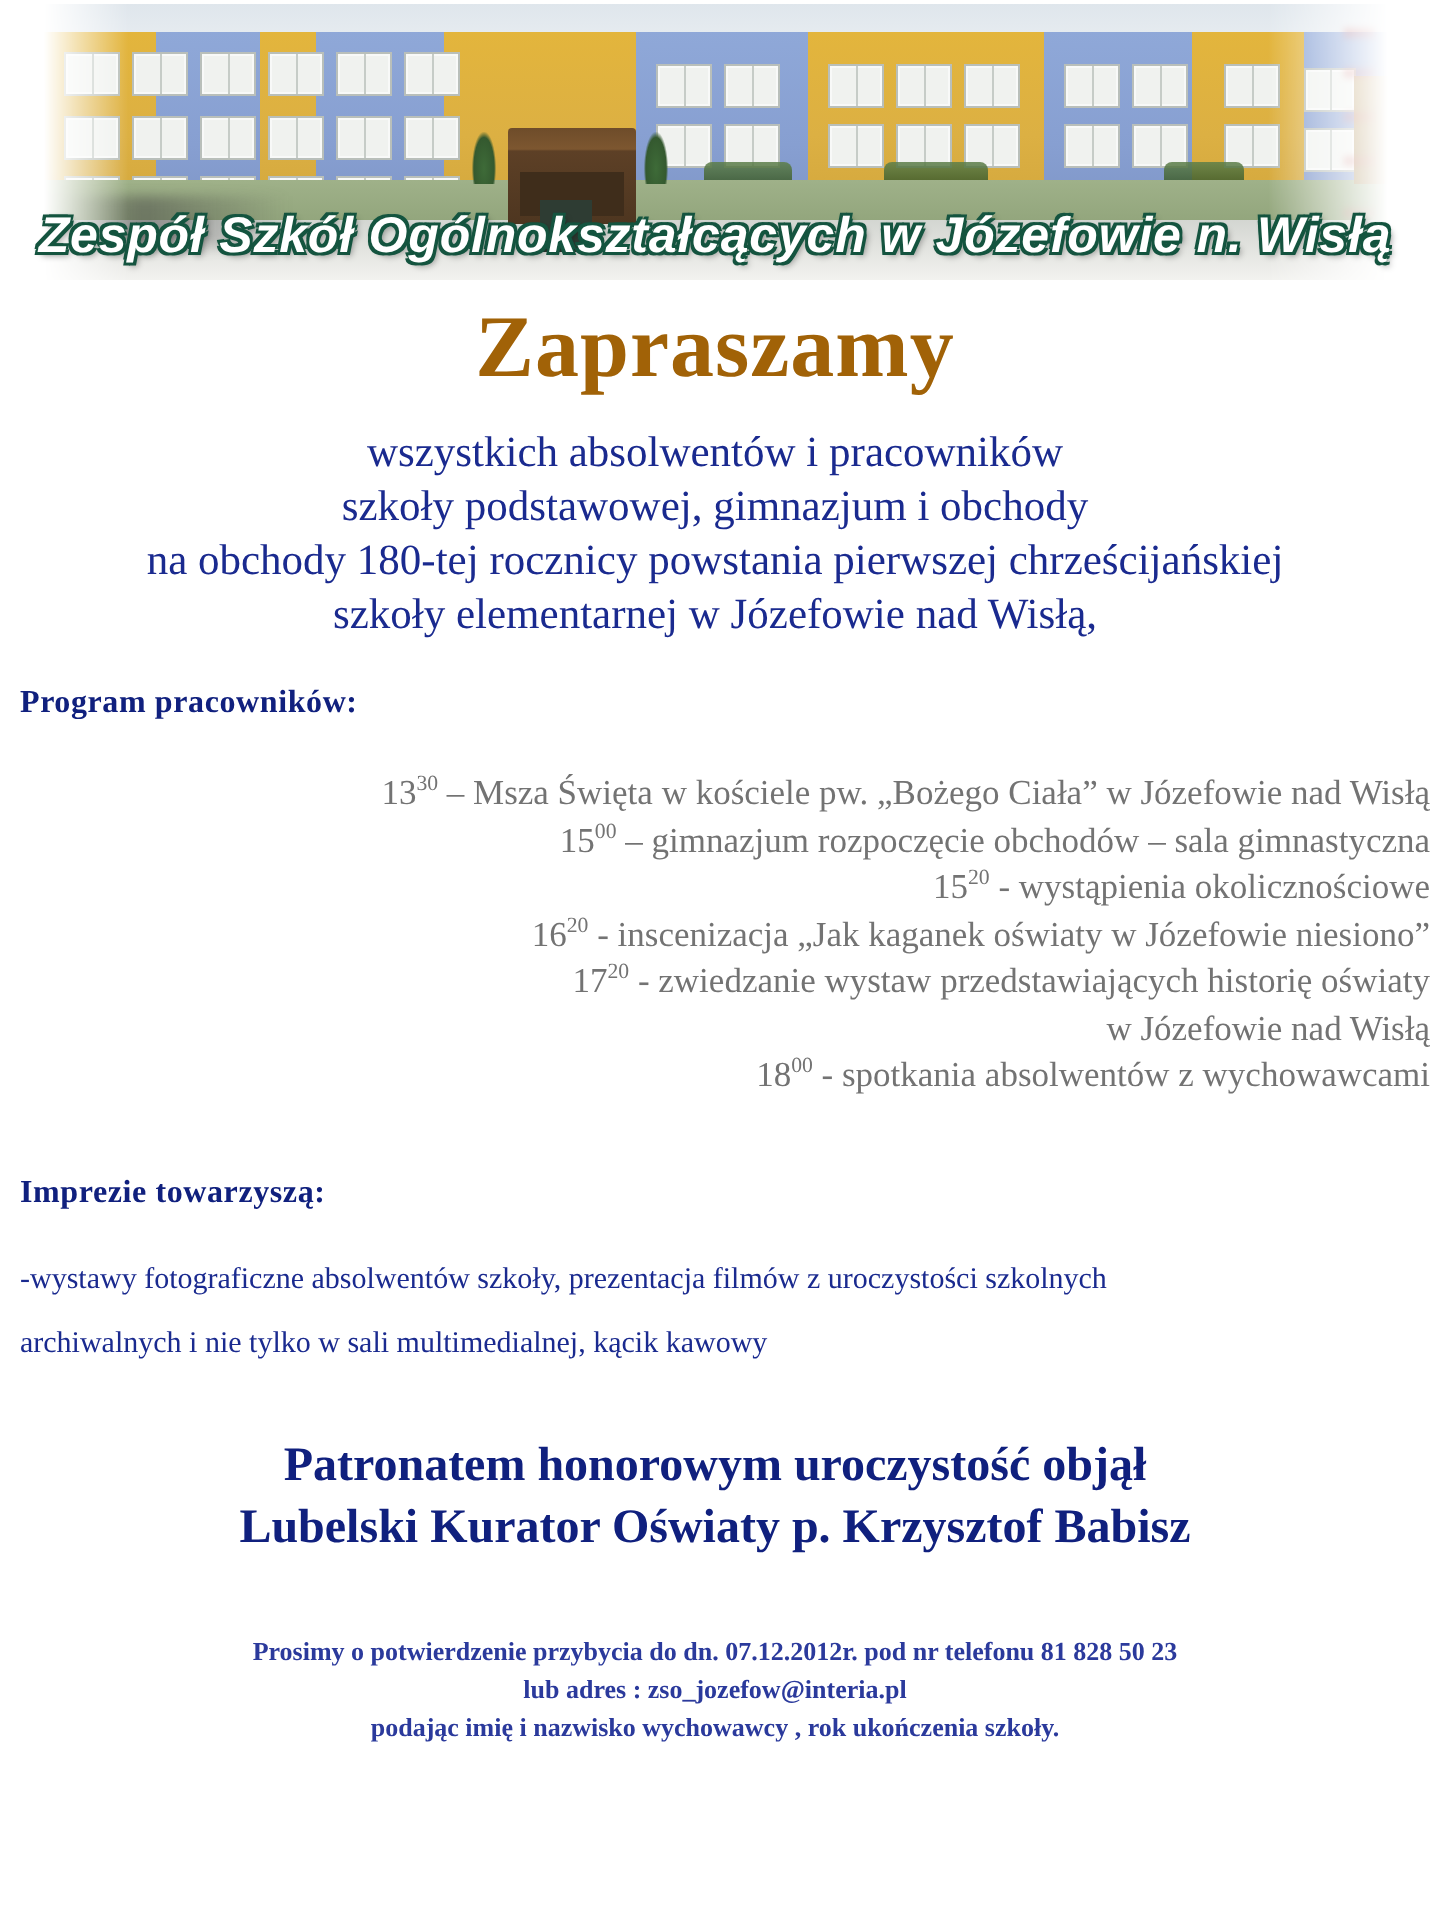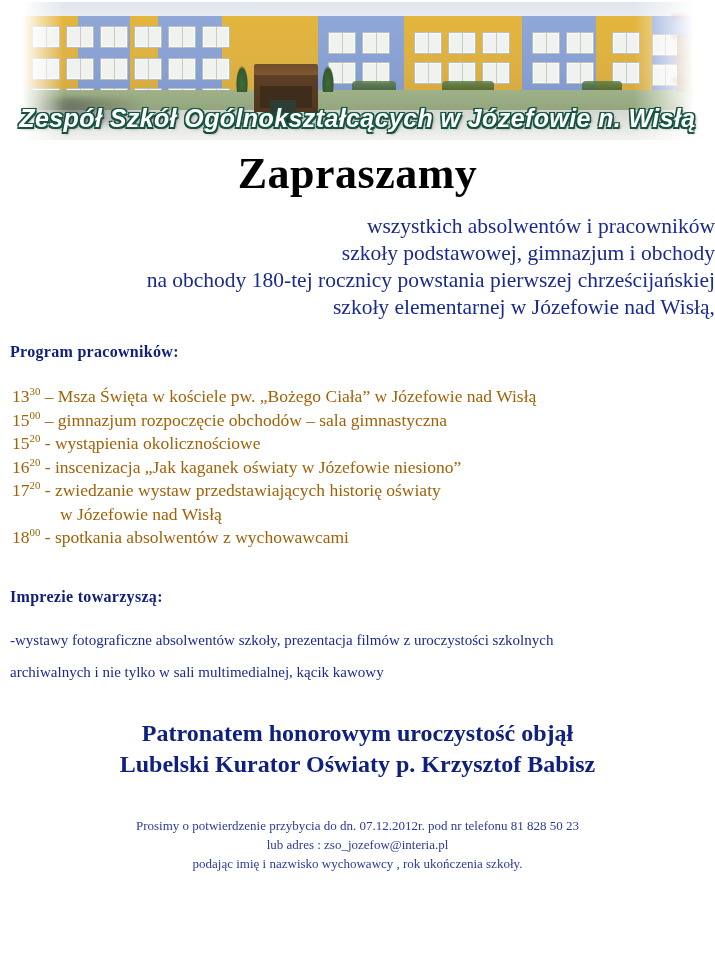--- a/index.html
+++ b/index.html
@@ -182,28 +182,28 @@
        0 0 2px #14543f,
        2px 2px 3px rgba(0,0,0,0.35);
     white-space: nowrap;
   }
 
   
   .headline {
     text-align: center;
     font-size: 44px;
     font-weight: bold;
-    color: #000000;
+    color: #a16207;
     margin-top: 6px;
     letter-spacing: .5px;
   }
 
   
   .invite {
-    text-align: right;
+    text-align: center;
     font-size: 21.5px;
     line-height: 27px;
     color: #1a2a8f;
     margin-top: 14px;
   }
   .invite div { white-space: nowrap; }
 
   
   .section-title {
     font-size: 16px;
@@ -213,21 +213,22 @@
     letter-spacing: .3px;
   }
   #program-title { margin-top: 22px; }
   #extras-title  { margin-top: 38px; }
 
   .program {
     margin-top: 24px;
     margin-left: 12px;
     font-size: 17.5px;
     line-height: 23.5px;
-    color: #a16207;
+    color: #737373;
+    text-align: right;
   }
   .program .row { white-space: nowrap; }
   .program .indent { padding-left: 48px; }
   .time sup {
     font-size: 0.62em;
     vertical-align: super;
     line-height: 0;
   }
 
   .extras {
@@ -249,20 +250,21 @@
   }
   .patron div { white-space: nowrap; }
 
   
   .footer {
     text-align: center;
     margin-top: 36px;
     font-size: 13px;
     line-height: 19px;
     color: #2b3a9c;
+    font-weight: bold;
   }
   .footer div { white-space: nowrap; }
 </style>
 </head>
 <body>
 
 <div class="page">
 
   <div class="banner">
     <div class="photo">

